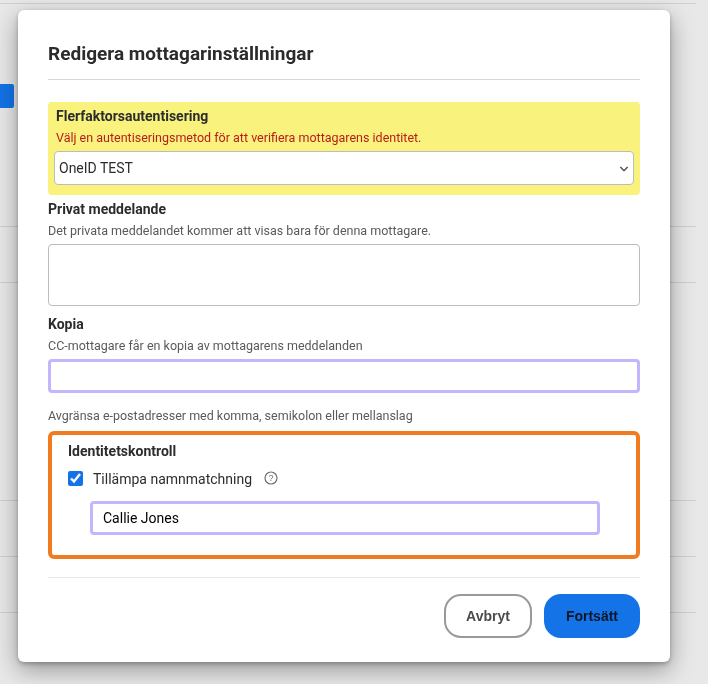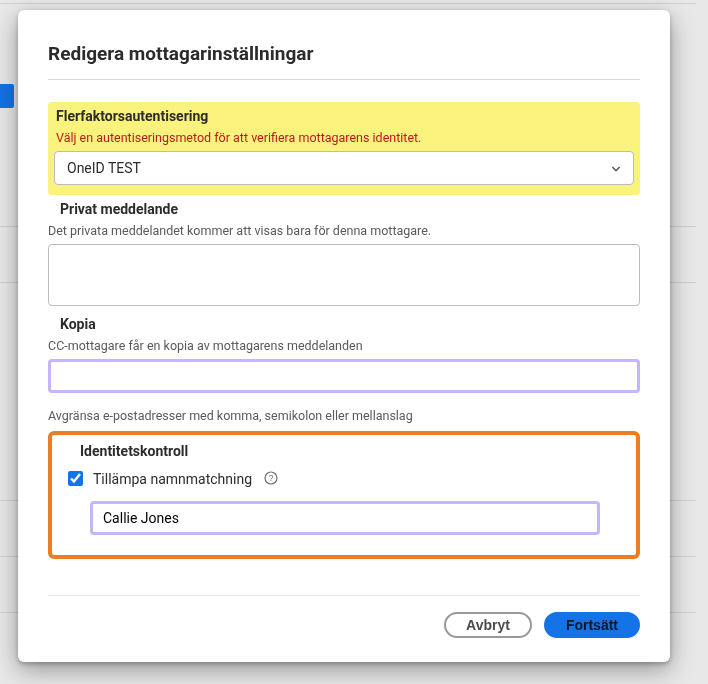--- a/index.html
+++ b/index.html
@@ -48,21 +48,20 @@
     color: #2c2c2c;
     padding-bottom: 14px;
     border-bottom: 1px solid #d6d6d6;
     margin-bottom: 22px;
   }
   .section-title {
     font-size: 14px;
     font-weight: 700;
     color: #2c2c2c;
     margin-bottom: 6px;
-    margin-left: 12px;
   }
   .hint {
     font-size: 12.5px;
     color: #5a5a5a;
     margin-bottom: 6px;
   }
   .yellow-block {
     background: #f9f37e;
     border-radius: 4px;
     padding: 6px 6px 10px 6px;
@@ -70,21 +69,21 @@
   }
   .yellow-block .hint { color: #b91c1c; margin-left: 2px; }
   .select {
     height: 34px;
     border: 1px solid #bcbcbc;
     border-radius: 4px;
     background: #fff;
     display: flex;
     align-items: center;
     justify-content: space-between;
-    padding: 0 12px;
+    padding: 0 4px;
     font-size: 14px;
     color: #2c2c2c;
     cursor: pointer;
   }
   .chevron {
     width: 10px; height: 10px;
     display: inline-flex;
   }
   textarea.priv-msg {
     width: 100%;
@@ -145,21 +144,21 @@
   }
   .spacer { flex: 1; }
   .footer {
     border-top: 1px solid #e6e6e6;
     padding-top: 16px;
     display: flex;
     justify-content: flex-end;
     gap: 12px;
   }
   .btn {
-    height: 26px;
+    height: 44px;
     padding: 0 20px;
     border-radius: 17px;
     font-size: 14px;
     font-weight: 700;
     cursor: pointer;
     display: inline-flex;
     align-items: center;
   }
   .btn-secondary {
     background: #fff;

